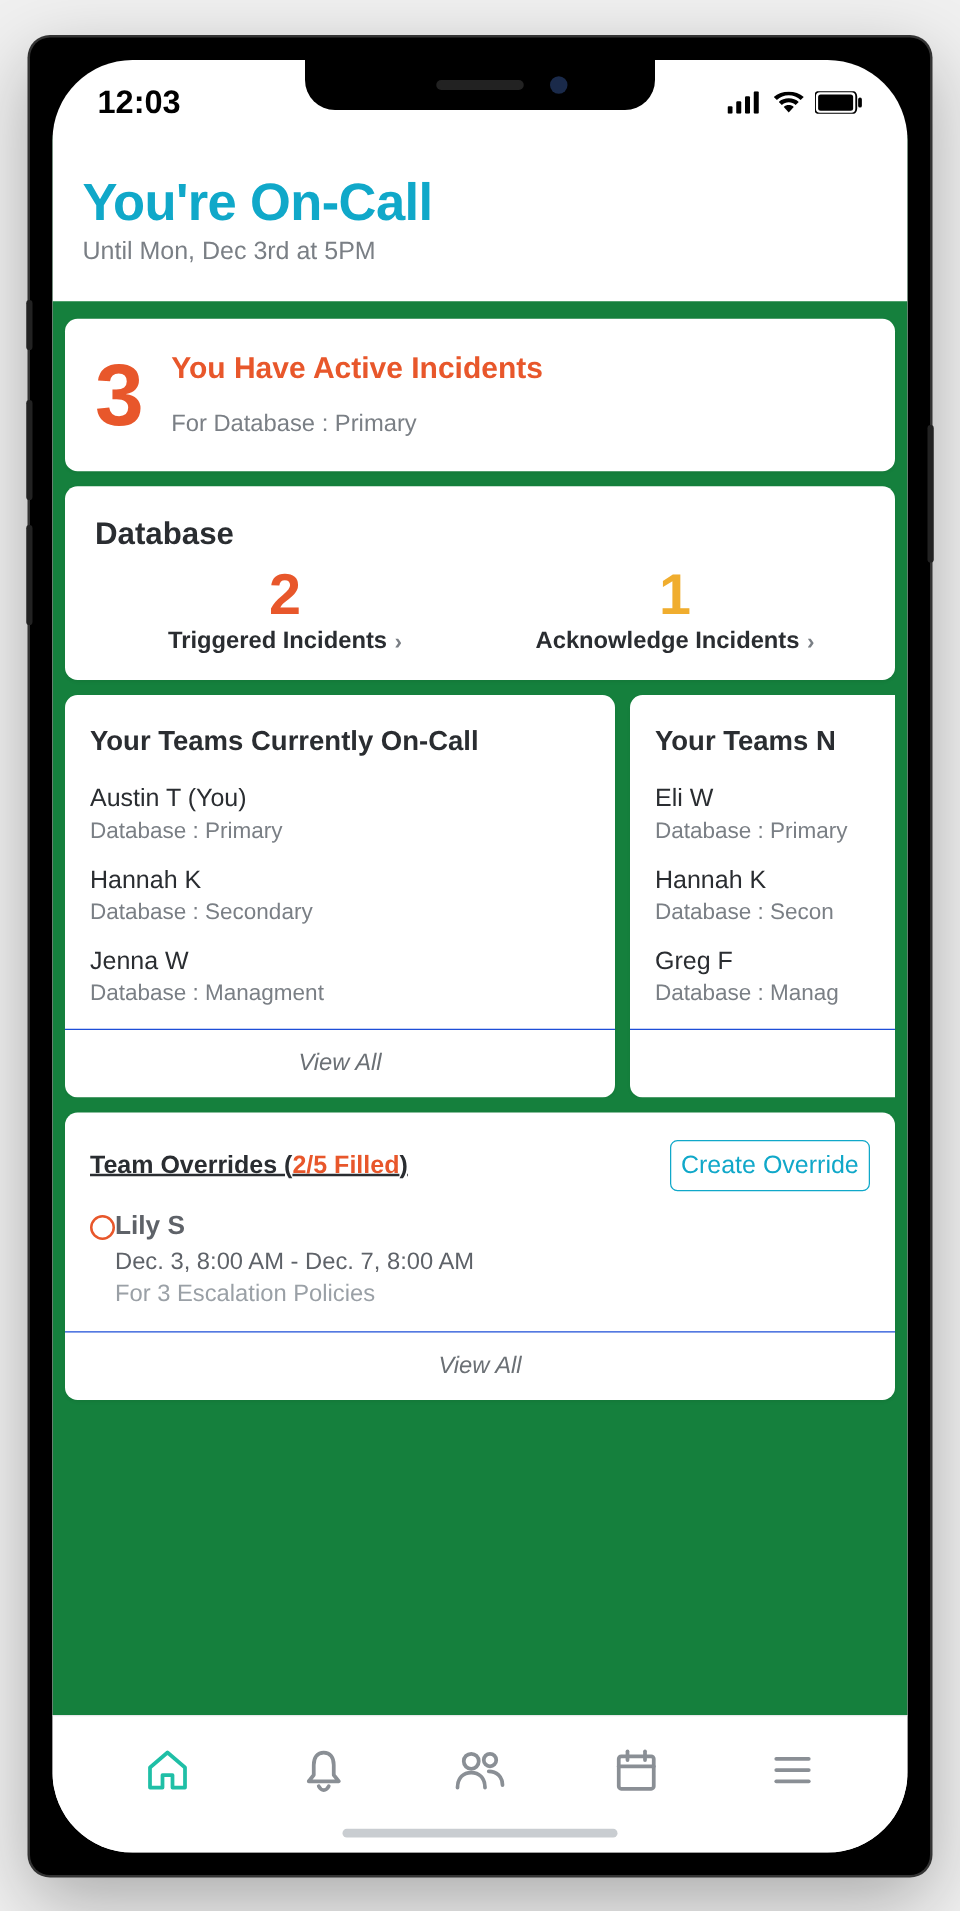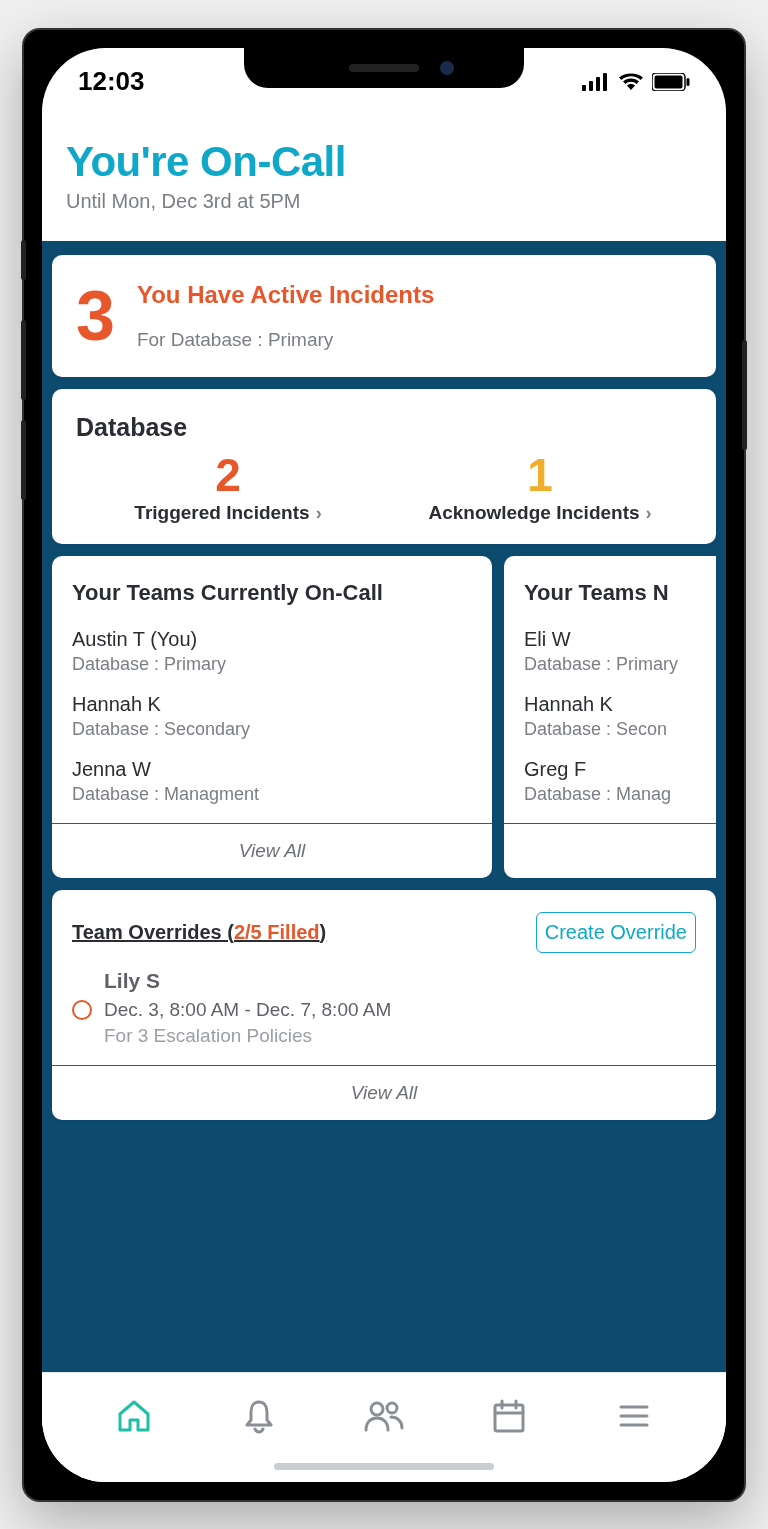--- a/index.html
+++ b/index.html
@@ -77,21 +77,21 @@
     align-items: center;
     justify-content: space-between;
     padding: 0 36px;
     padding-top: 8px;
   }
   .status-time { font-size: 26px; font-weight: 600; color: #000; }
   .status-icons { display: flex; gap: 8px; align-items: center; }
 
   .app-body {
     flex: 1;
-    background: #0c4a6e;
+    background: #15803d;
     overflow: hidden;
     display: flex;
     flex-direction: column;
   }
   .header-section {
     background: #fff;
     padding: 30px 24px 28px 24px;
   }
   .header-title {
     font-size: 42px;
@@ -169,21 +169,21 @@
   .ov-title .filled { color: #e8572b; }
   .ov-btn {
     border: 1.5px solid #10a8c9;
     color: #10a8c9;
     background: #fff;
     font-size: 20px;
     font-weight: 500;
     padding: 8px 8px;
     border-radius: 6px;
   }
-  .ov-item { display: flex; gap: 12px; align-items: center; }
+  .ov-item { display: flex; align-items: flex-start; }
   .ov-circle {
     width: 20px; height: 20px; border: 2.5px solid #e8572b; border-radius: 50%; margin-top: 3px; flex-shrink: 0;
   }
   .ov-name { font-size: 21px; font-weight: 600; color: #5e6268; }
   .ov-time { font-size: 19px; color: #5e6268; margin-top: 6px; }
   .ov-policies { font-size: 19px; color: #9aa0a6; margin-top: 4px; }
 
   .tab-bar {
     height: 110px;
     background: #fff;

